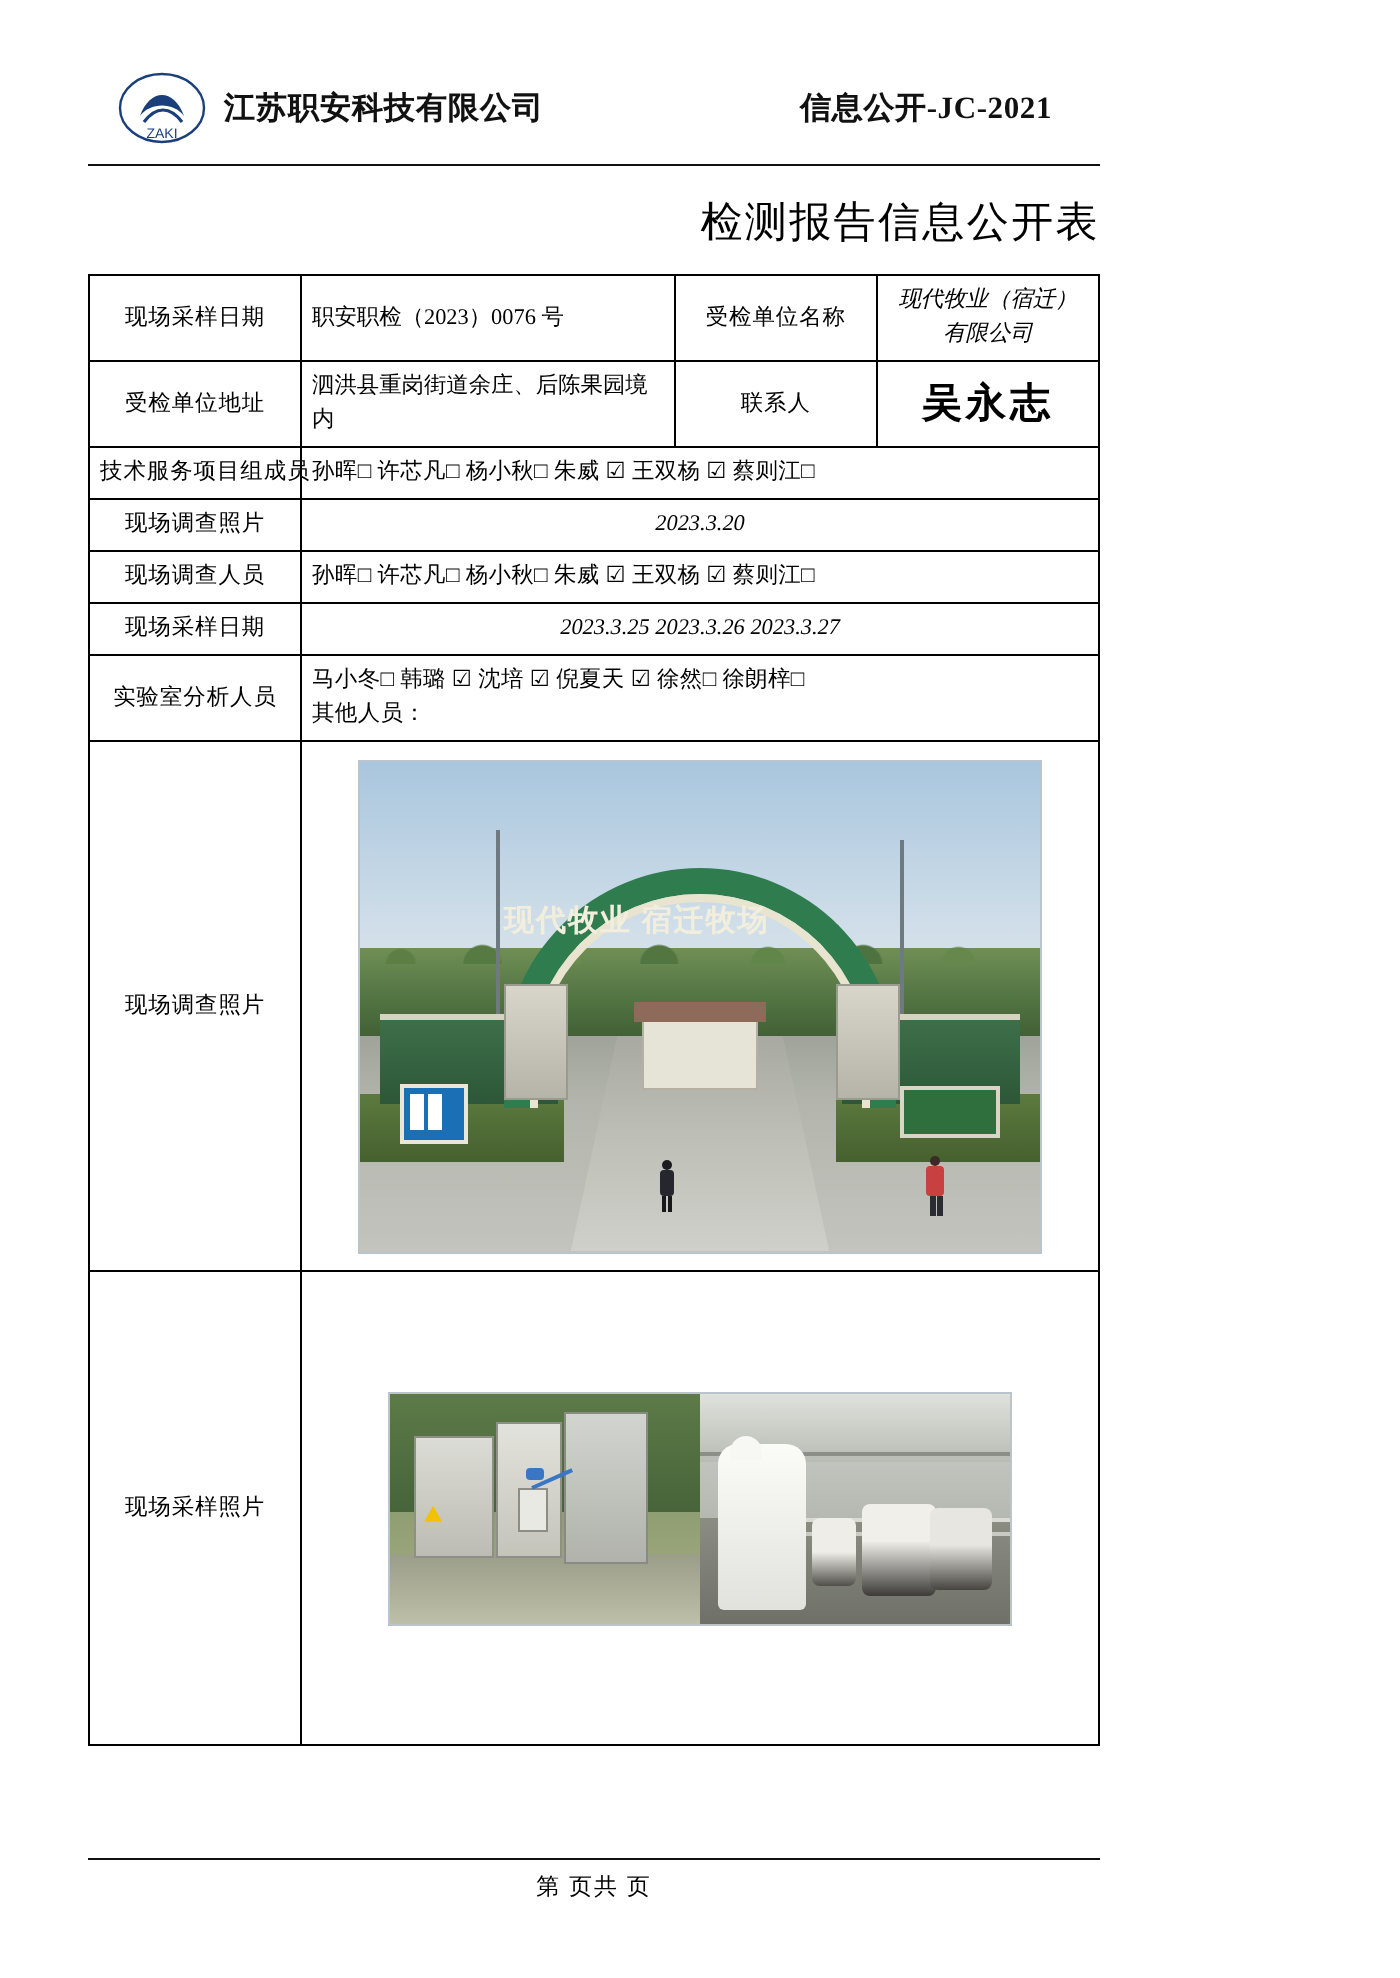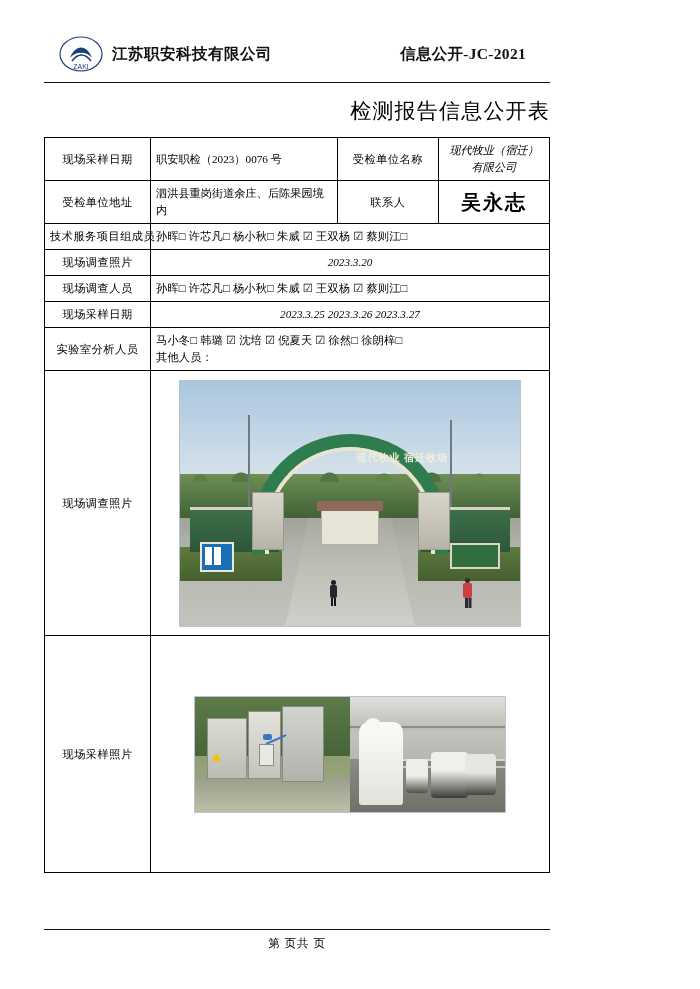--- a/index.html
+++ b/index.html
@@ -154,21 +154,21 @@
     background: linear-gradient(#5c7a3f, #46602f); }
   .p1-arch { position:absolute; left:50%; top:22%; transform:translateX(-50%);
     width:196px; height:120px; }
   .p1-arch .band { position:absolute; left:0; top:0; width:100%; height:100%;
     border:13px solid #2f7d4f; border-bottom:none;
     border-radius: 98px 98px 0 0; box-sizing:border-box; }
   .p1-arch .inner { position:absolute; left:13px; top:13px; right:13px; bottom:0;
     border:4px solid #e8e4cf; border-bottom:none; border-radius: 86px 86px 0 0;
     box-sizing:border-box; }
   .p1-arch .txt { position:absolute; left:0; top:16px; width:100%;
-    text-align:right; color:#f2eedd; font-size:10px; letter-spacing:1px;
+    text-align:left; color:#f2eedd; font-size:15px; letter-spacing:1px;
     font-weight:bold; white-space:nowrap; }
   .p1-pillL, .p1-pillR { position:absolute; bottom:31%; width:30px; height:56px;
     background: linear-gradient(#d8d6cb, #b6b4a8); border:1px solid #9b9a8e; }
   .p1-pillL { left:50%; margin-left:-98px; }
   .p1-pillR { left:50%; margin-left:68px; }
   .p1-wallL { position:absolute; left:3%; bottom:30%; width:26%; height:42px;
     background: linear-gradient(#3d6f49, #2d5738); border-top:3px solid #d7d3c2; }
   .p1-wallR { position:absolute; right:3%; bottom:30%; width:26%; height:42px;
     background: linear-gradient(#3d6f49, #2d5738); border-top:3px solid #d7d3c2; }
   .p1-bldg { position:absolute; left:50%; transform:translateX(-50%); bottom:33%;

